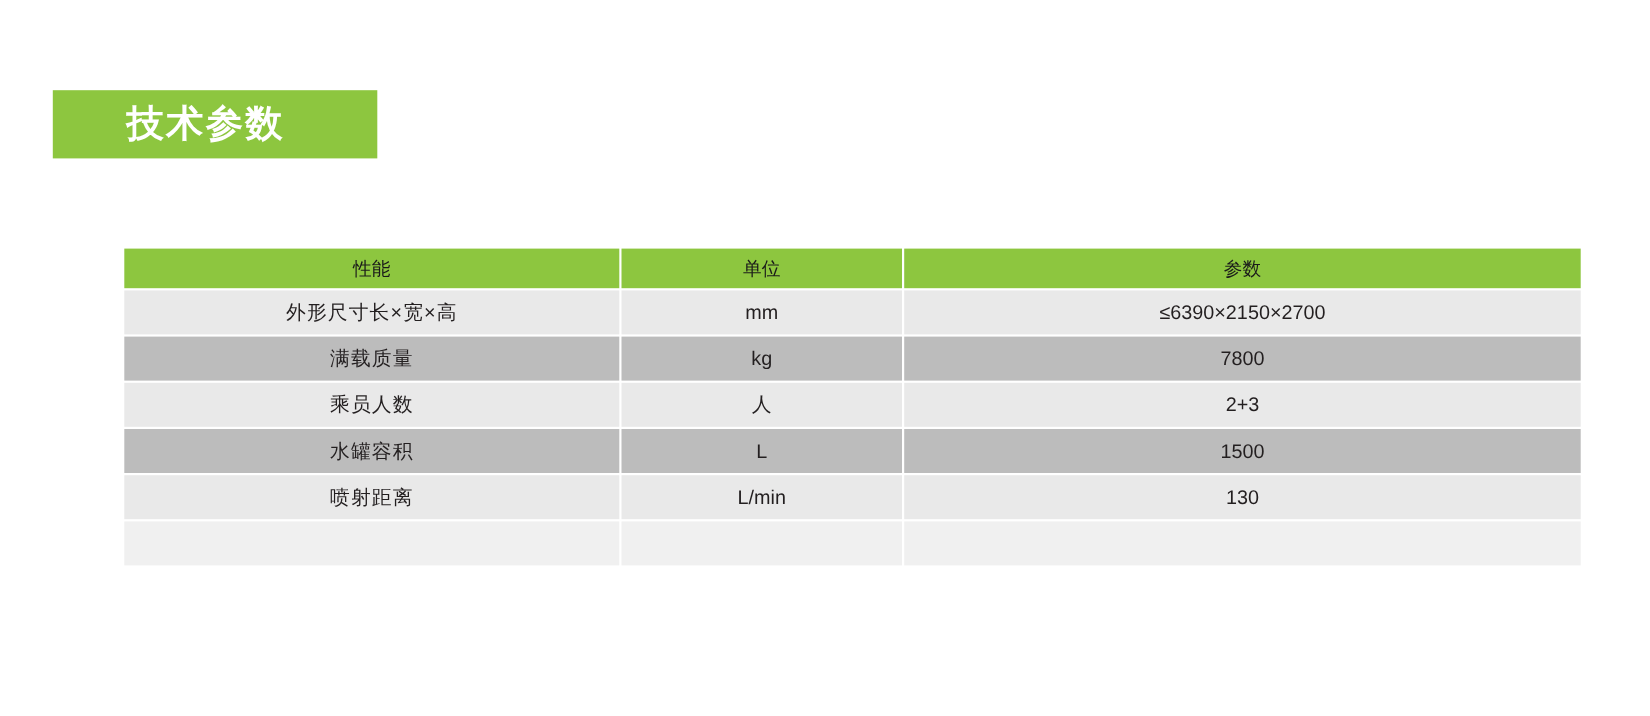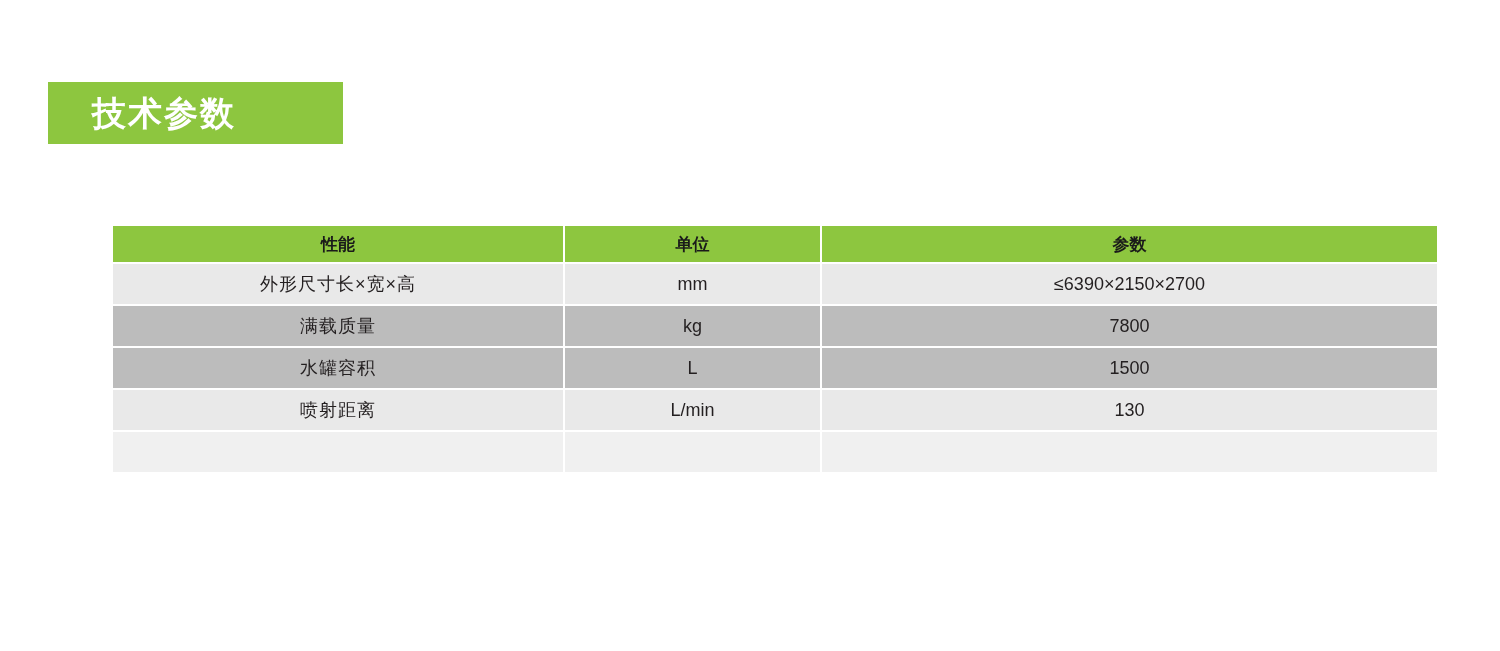--- a/index.html
+++ b/index.html
@@ -27,40 +27,40 @@
     height: 62px;
     background: #8dc63f;
     display: flex;
     align-items: center;
   }
   .title-banner .title-text {
     color: #ffffff;
     font-size: 34px;
     font-weight: bold;
     letter-spacing: 2px;
-    padding-left: 44px;
+    padding-left: 67px;
     line-height: 1;
   }
   .spec-table {
     position: absolute;
     left: 111px;
     top: 224px;
     width: 1326px;
     border-collapse: separate;
     border-spacing: 2px 2px;
     table-layout: fixed;
   }
   .spec-table col.c1 { width: 450px; }
   .spec-table col.c2 { width: 255px; }
   .spec-table col.c3 { width: 615px; }
   .spec-table th {
     background: #8dc63f;
     color: #1a1a1a;
     font-size: 17px;
-    font-weight: bold;
+    font-weight: normal;
     height: 34px;
     text-align: center;
     vertical-align: middle;
     border: none;
   }
   .spec-table td {
     height: 38px;
     text-align: center;
     vertical-align: middle;
     font-size: 18px;
@@ -98,20 +98,25 @@
       <tr class="odd">
         <td class="cell-name">外形尺寸长×宽×高</td>
         <td>mm</td>
         <td>≤6390×2150×2700</td>
       </tr>
       <tr class="even">
         <td class="cell-name">满载质量</td>
         <td>kg</td>
         <td>7800</td>
       </tr>
+      <tr class="odd">
+        <td class="cell-name">乘员人数</td>
+        <td>人</td>
+        <td>2+3</td>
+      </tr>
       <tr class="even">
         <td class="cell-name">水罐容积</td>
         <td>L</td>
         <td>1500</td>
       </tr>
       <tr class="odd">
         <td class="cell-name">喷射距离</td>
         <td>L/min</td>
         <td>130</td>
       </tr>

